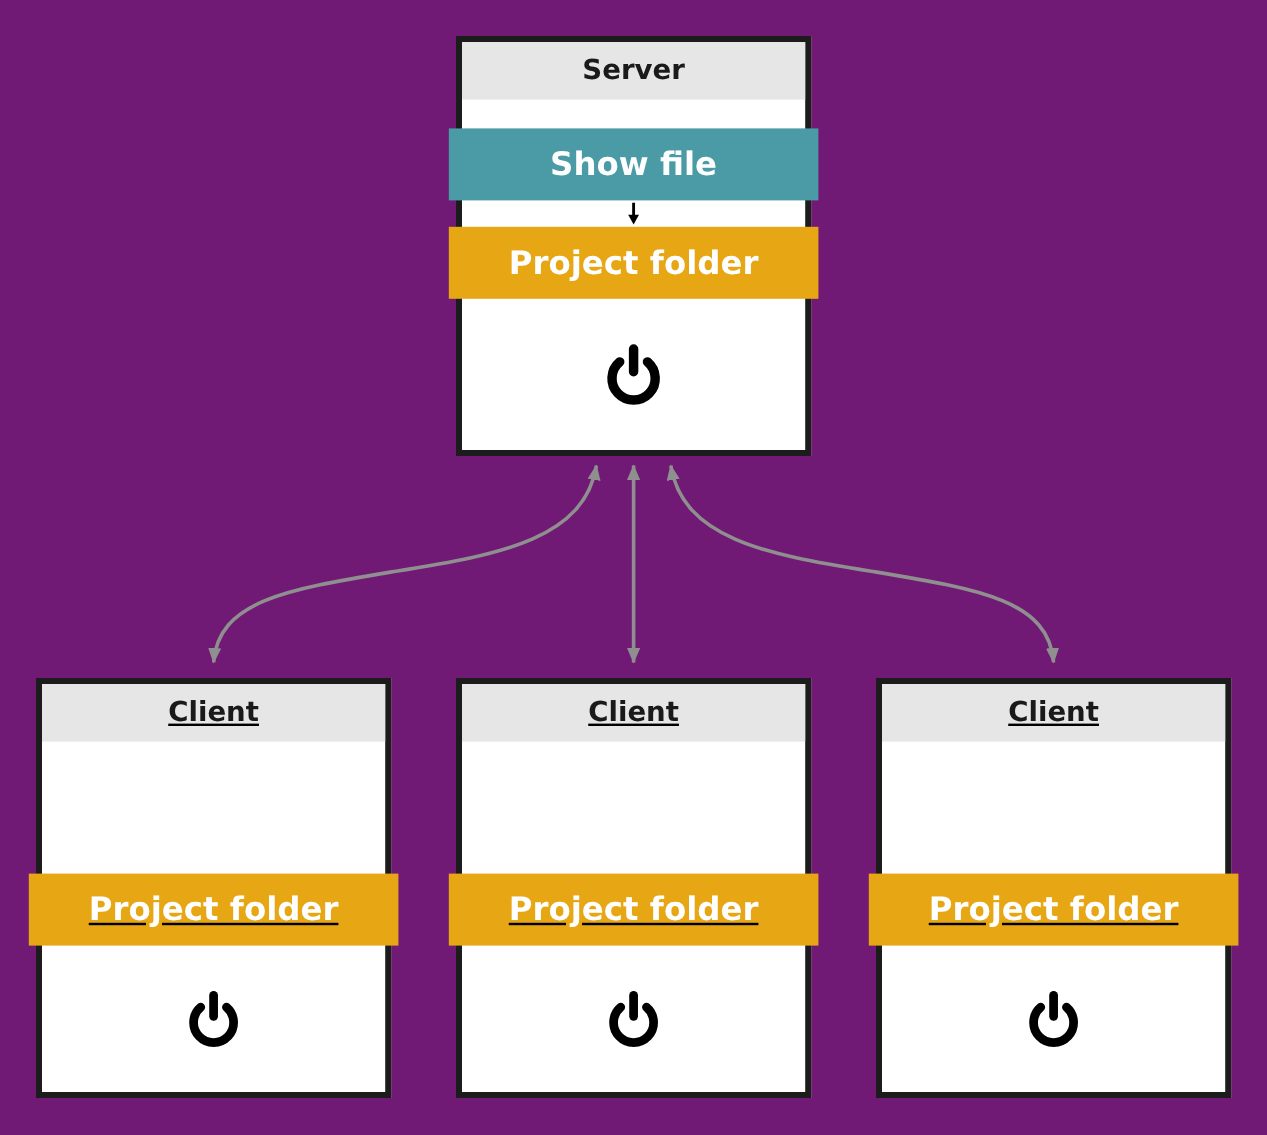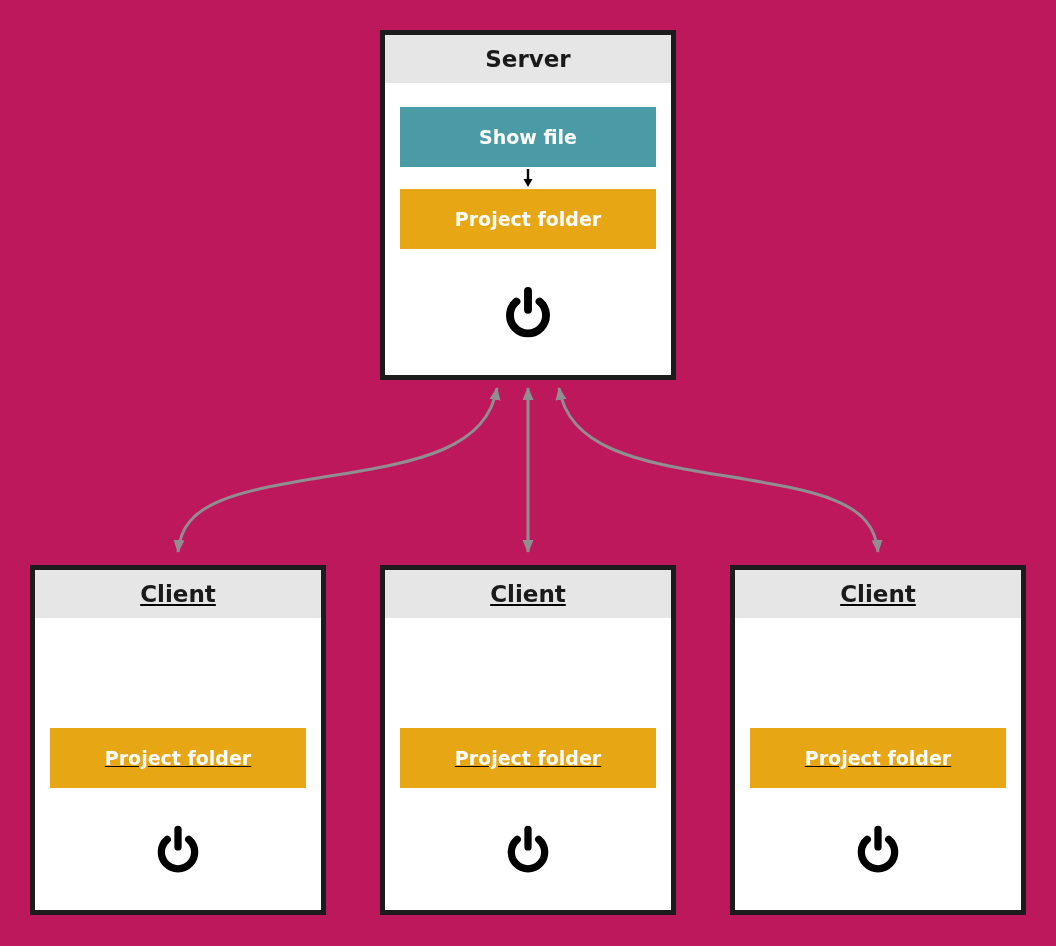--- a/index.html
+++ b/index.html
@@ -2,21 +2,21 @@
 <html><head>
 <meta charset="utf-8">
 <style>
   html, body { margin: 0; padding: 0; background: #ffffff; }
   body { font-family: "DejaVu Sans", "Liberation Sans", sans-serif; }
 
   .canvas {
     position: relative;
     width: 1056px;
     height: 946px;
-    background: #be185d;
+    background: #701a75;
     overflow: hidden;
   }
 
   .connector-layer {
     position: absolute;
     left: 0; top: 0;
     width: 1056px; height: 946px;
     pointer-events: none;
   }
 
@@ -39,28 +39,28 @@
     display: flex;
     align-items: center;
     justify-content: center;
     font-weight: bold;
     font-size: 23px;
     color: #1a1a1a;
     flex: 0 0 auto;
   }
 
   .btn {
-    width: 256px;
+    width: 308px;
     height: 60px;
     display: flex;
     align-items: center;
     justify-content: center;
     color: #ffffff;
     font-weight: bold;
-    font-size: 19px;
+    font-size: 27px;
     flex: 0 0 auto;
   }
   .btn-teal   { background: #4a9ba6; }
   .btn-orange { background: #e7a614; }
 
   .server-node { left: 380px; top: 30px; }
   .server-node .btn-teal { margin-top: 24px; }
 
   .flow-arrow {
     height: 22px;

